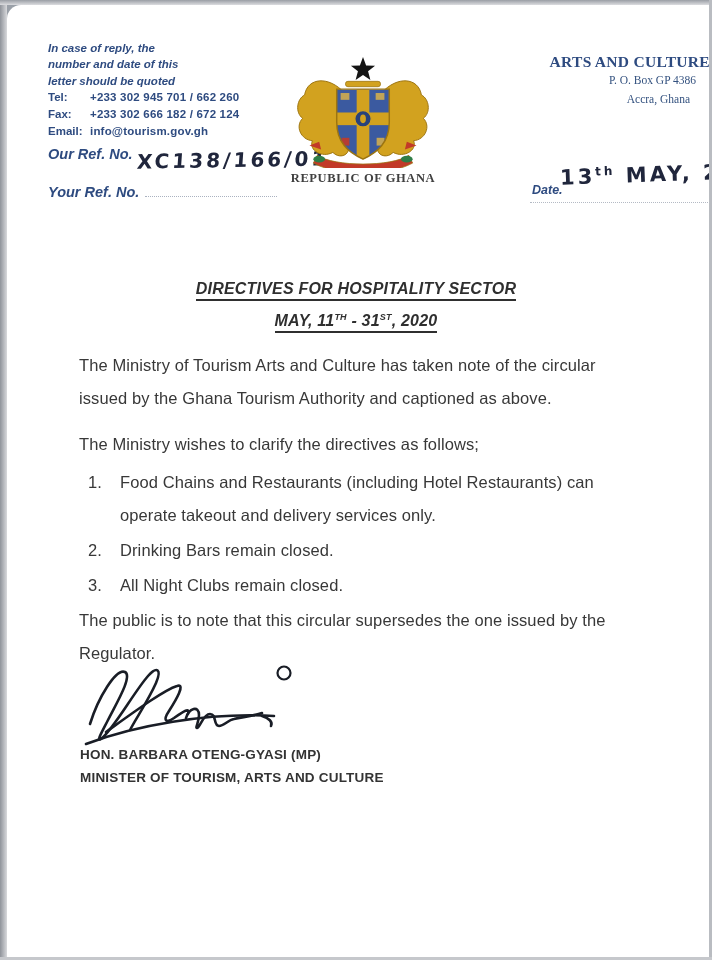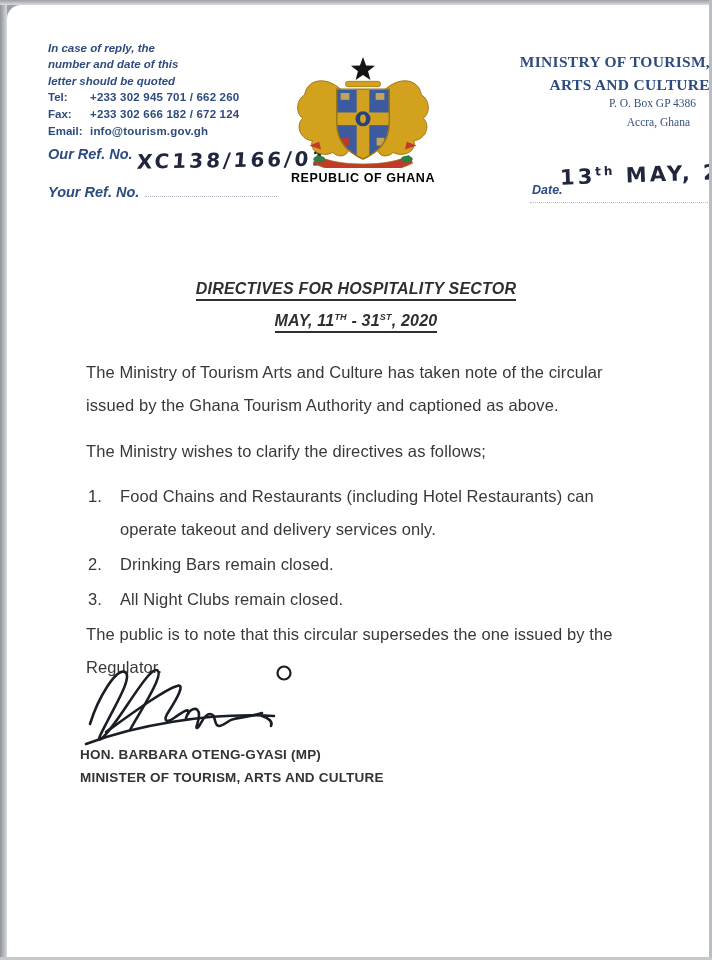--- a/index.html
+++ b/index.html
@@ -36,22 +36,22 @@
     font-size:20px;letter-spacing:3px;transform:skewX(-5deg) rotate(-1deg);
     margin-left:4px;position:relative;top:2px;
   }
   .dotline{border-bottom:1.5px dotted #aab2c0;display:inline-block;height:12px;}
   .yourref .dotline{width:132px;margin-left:6px;}
 
   
   .emblem{position:absolute;left:288px;top:56px;width:150px;text-align:center;}
   .emblem svg{display:block;margin:0 auto;}
   .emblem-caption{
-    margin-top:3px;font-family:Liberation Sans, sans-serif;font-weight:700;
-    font-size:12.5px;letter-spacing:.6px;color:#000000;white-space:nowrap;
+    margin-top:3px;font-family:Liberation Serif, serif;font-weight:700;
+    font-size:12.5px;letter-spacing:.6px;color:#404040;white-space:nowrap;
   }
 
   
   .ministry{
     position:absolute;right:2px;top:50px;width:240px;text-align:right;
     font-family:"Liberation Serif", serif;color:#2e4b80;
   }
   .ministry-line1,.ministry-line2{font-weight:700;font-size:15.5px;letter-spacing:.3px;line-height:23px;}
   .po-box{font-size:11.5px;margin-top:1px;padding-right:14px;color:#33517f;}
   .city{font-size:11.5px;margin-top:7px;padding-right:20px;color:#33517f;}
@@ -71,21 +71,21 @@
     border-bottom:2px solid #2f2f2f;padding-bottom:1px;font-style:italic;
   }
   .doc-title .t2-wrap{margin-top:11px;}
   .doc-title sup{font-size:9px;}
 
   
   .doc-body{
     position:absolute;left:74px;top:344px;width:574px;
     font-size:16.5px;color:#383838;line-height:33px;letter-spacing:.1px;
   }
-  .doc-body p{margin:12px;}
+  .doc-body p{margin:5px;}
   .para2{margin-top:13px !important;}
   .list{margin-top:0;}
   .list-item{display:flex;}
   .list-item + .list-item{margin-top:2px;}
   .list-num{width:32px;flex:none;padding-left:14px;box-sizing:content-box;}
   .list-text{flex:1;}
   .para3{margin-top:2px !important;}
 
   
   .sig{position:absolute;left:78px;top:660px;}
@@ -169,21 +169,20 @@
       <path d="M48 34 h54 v34 c0 21 -12 31 -27 38 c-15 -7 -27 -17 -27 -38 z" fill="none" stroke="#9c7410" stroke-width="1.5"></path>
 
       <path d="M28 102 C 46 114, 104 114, 122 102 L 126 110 C 100 124, 50 124, 24 110 Z" fill="#c23a28" stroke="#9c7410" stroke-width="0.8"></path>
       <ellipse cx="30" cy="106" rx="6" ry="3.5" fill="#2e7d46"></ellipse>
       <ellipse cx="120" cy="106" rx="6" ry="3.5" fill="#2e7d46"></ellipse>
     </svg>
     <div class="emblem-caption">REPUBLIC OF GHANA</div>
   </div>
 
   <div class="ministry">
-    <div class="ministry-line1">MINISTRY OF TOURISM,</div>
     <div class="ministry-line2">ARTS AND CULTURE</div>
     <div class="po-box">P. O. Box GP 4386</div>
     <div class="city">Accra, Ghana</div>
   </div>
 
   <div class="date-line">
     <span class="date-label">Date.</span>
     <span class="date-hand handwriting"><span>13</span><sup>th</sup><span> MAY, 2020</span></span>
   </div>
   <div class="date-rule"></div>

